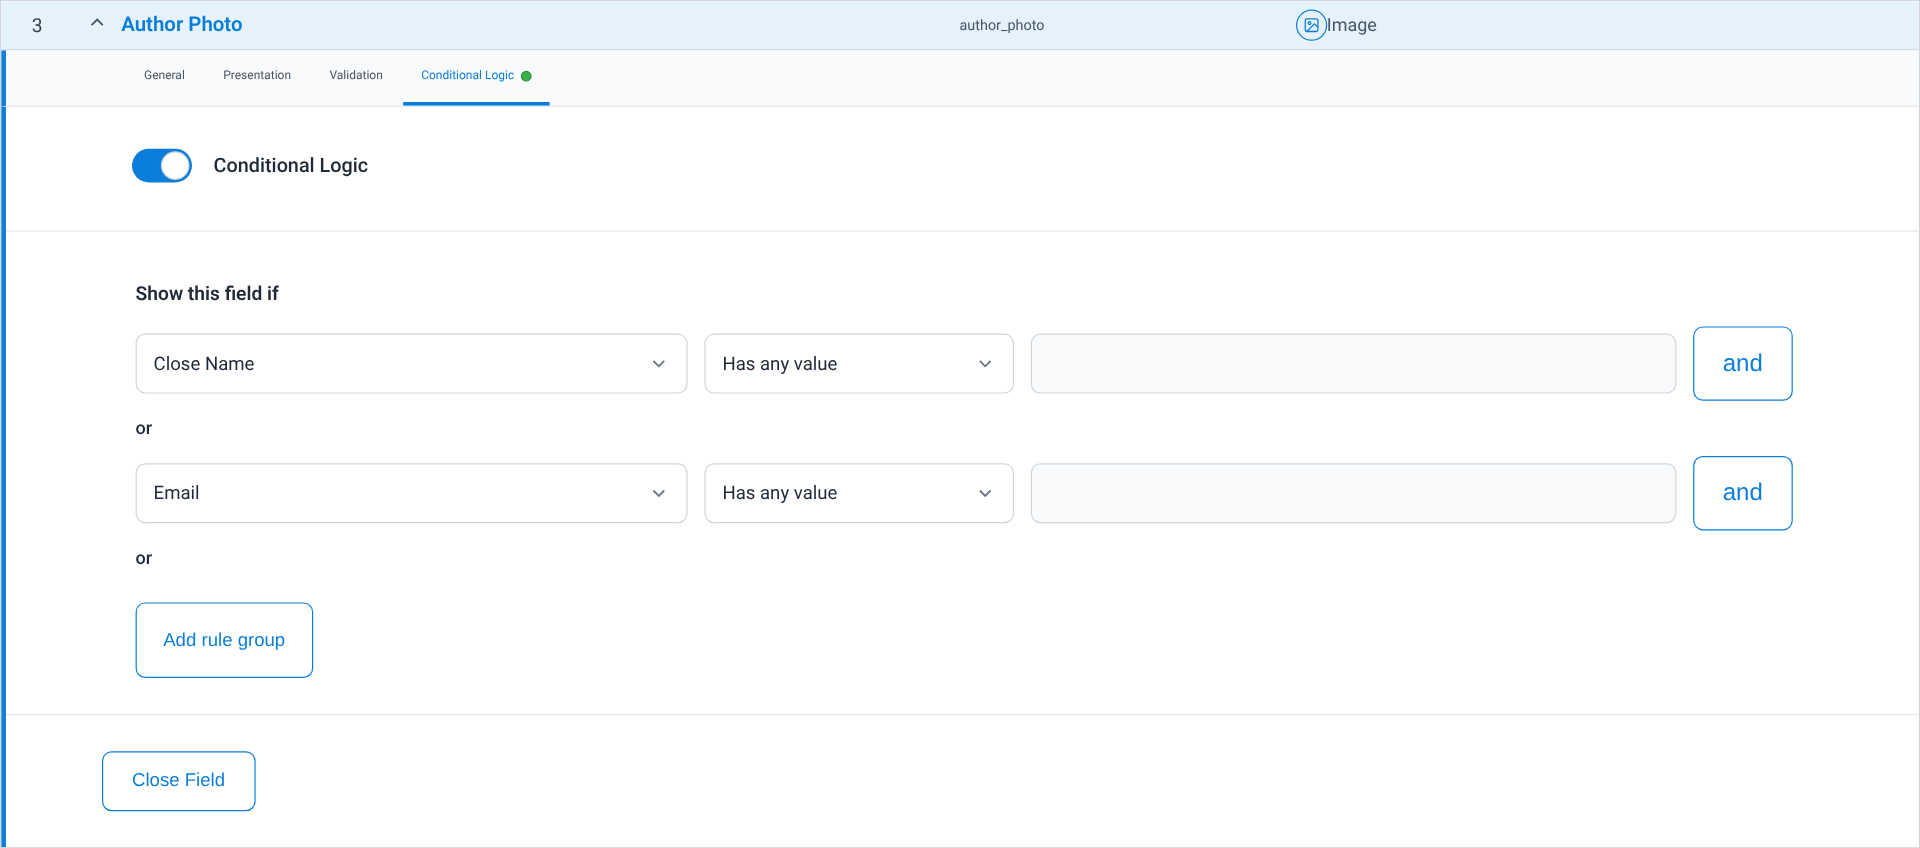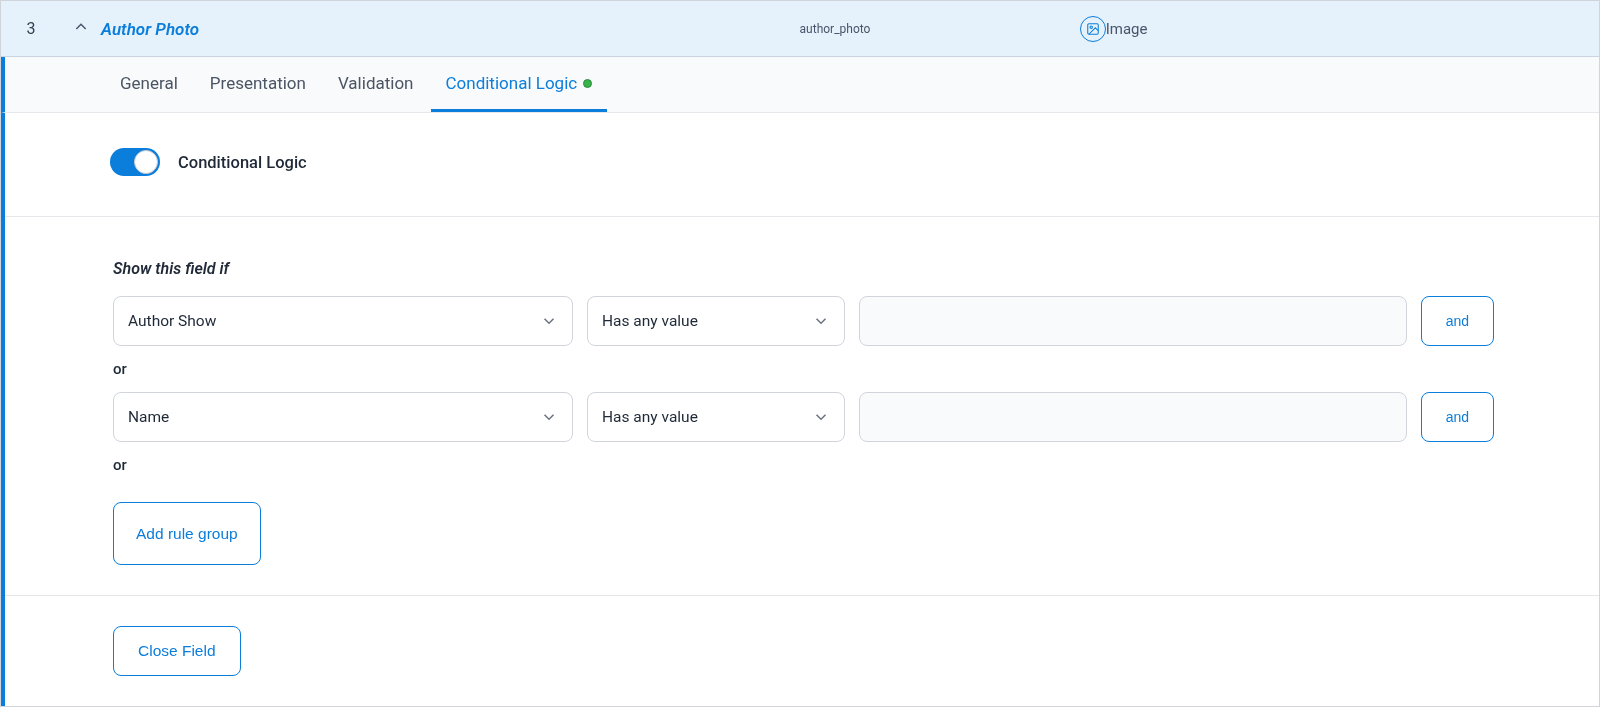--- a/index.html
+++ b/index.html
@@ -27,21 +27,21 @@
     display: grid;
     grid-template-columns: 60px 40px 1fr 1fr 1fr;
     align-items: center;
     padding-right: 30px;
   }
   .col-order { text-align: center; font-size: 16px; color: #374151; }
   .col-toggle {
     display: flex; align-items: center; justify-content: center;
   }
   .chevron-up svg { width: 16px; height: 16px; stroke:#475569; stroke-width:2.2; fill:none; }
-  .col-label { color: #0b7dda; font-weight: 600; font-size: 17px; font-style: italic; }
+  .col-label { color: #0b7dda; font-weight: 600; font-size: 17px; }
   .col-name { color:#475569; font-size:12px; text-align:center; }
   .col-type { display:flex; align-items:center; color:#475569; font-size:15px; }
   .type-icon {
     width:26px; height:26px; border-radius:50%;
     border:1.5px solid #0b7dda; display:flex; align-items:center; justify-content:center;
   }
   .type-icon svg { width:14px; height:14px; stroke:#0b7dda; stroke-width:1.8; fill:none; }
 
   
   .tabbar {
@@ -51,21 +51,21 @@
     padding: 0 0 0 100px;
     display:flex;
     gap:2px;
     height:56px;
   }
   .tab {
     height:100%;
     display:flex; align-items:center; gap:6px;
     padding:16px 15px;
     color:#4b5563;
-    font-size:17px;
+    font-size:10px;
     cursor:pointer;
     border-bottom:3px solid transparent;
     position:relative;
   }
   .tab.active { color:#0b7dda; border-bottom-color:#0b7dda; }
   .tab .dot {
     width:9px; height:9px; border-radius:50%;
     background:#38b24a;
     border:1px solid #2c8c3a;
     flex:0 0 auto;
@@ -81,58 +81,58 @@
   }
   .toggle-row-label { font-size:16.5px; color:#1f2937; font-weight:500; }
   .switch { width:50px; height:28px; border-radius:14px; background:#0b7dda; position:relative; cursor:pointer; }
   .switch .knob {
     position:absolute; top:2px; right:2px; width:24px; height:24px;
     background:#fff; border-radius:50%; border:1px solid #c3cad3;
   }
 
   
   .rules { padding: 42px 105px 30px 108px; border-bottom:1px solid #e5e7eb; }
-  .rules-heading { font-size:16px; font-weight:600; color:#1f2937; margin:0 0 18px 0;font-style:italic; }
+  .rules-heading { font-size:16px; font-weight:600; color:#1f2937; margin:0 0 18px 0; }
   .rule-row { display:flex; gap:14px; align-items:center; }
   .select {
     height:50px;
     border:1px solid #d1d5db;
     border-radius:8px;
     background:#ffffff;
     display:flex; align-items:center; justify-content:space-between;
     padding:0 14px;
     font-size:15.5px; color:#1f2937;
     cursor:pointer;
   }
   .select .chev { width:18px; height:18px; stroke:#6b7280; stroke-width:2; fill:none; flex:0 0 auto; }
   .sel-field { flex:0 0 460px; }
   .sel-op    { flex:0 0 258px; }
   .val-box   {
     flex:1 1 auto; height:50px;
     border:1px solid #d1d5db; border-radius:8px;
     background:#f8fafc;
   }
   .and-btn {
-    height:50px; padding:0 24px;
+    height:62px; padding:0 24px;
     border:1px solid #0b7dda; border-radius:8px;
     background:#ffffff; color:#0b7dda;
-    font-size:14px; font-weight:500; cursor:pointer;
+    font-size:20px; font-weight:500; cursor:pointer;
   }
   .or-sep { margin:14px 0 14px 0; font-size:15px; color:#1f2937; font-weight:500; }
   .add-group {
     margin-top:14px;
     height:63px; padding:0 22px;
     border:1px solid #0b7dda; border-radius:8px;
     background:#ffffff; color:#0b7dda;
     font-size:15.5px; cursor:pointer;
   }
 
   
   .footer {
-    padding: 30px 0 30px 108px;
+    padding: 30px 0 30px 80px;
     text-decoration: underline;
   }
   .close-btn {
     height:50px; padding:0 24px;
     border:1px solid #0b7dda; border-radius:8px;
     background:#ffffff; color:#0b7dda;
     font-size:15.5px; cursor:pointer;
   }
 </style>
 </head>
@@ -180,40 +180,40 @@
         <div class="knob"></div>
       </div>
       <div class="toggle-row-label">Conditional Logic</div>
     </div>
 
     <div class="rules">
       <div class="rules-heading">Show this field if</div>
 
       <div class="rule-row">
         <div class="select sel-field">
-          <span>Author Show</span>
+          <span>Close Name</span>
           <svg class="chev" viewBox="0 0 24 24">
               <polyline points="6 9 12 15 18 9"></polyline>
             </svg>
         </div>
         <div class="select sel-op">
           <span>Has any value</span>
           <svg class="chev" viewBox="0 0 24 24">
               <polyline points="6 9 12 15 18 9"></polyline>
             </svg>
         </div>
         <div class="val-box"></div>
         <button class="and-btn">and</button>
       </div>
 
       <div class="or-sep">or</div>
 
       <div class="rule-row">
         <div class="select sel-field">
-          <span>Name</span>
+          <span>Email</span>
           <svg class="chev" viewBox="0 0 24 24">
               <polyline points="6 9 12 15 18 9"></polyline>
             </svg>
         </div>
         <div class="select sel-op">
           <span>Has any value</span>
           <svg class="chev" viewBox="0 0 24 24">
               <polyline points="6 9 12 15 18 9"></polyline>
             </svg>
         </div>

